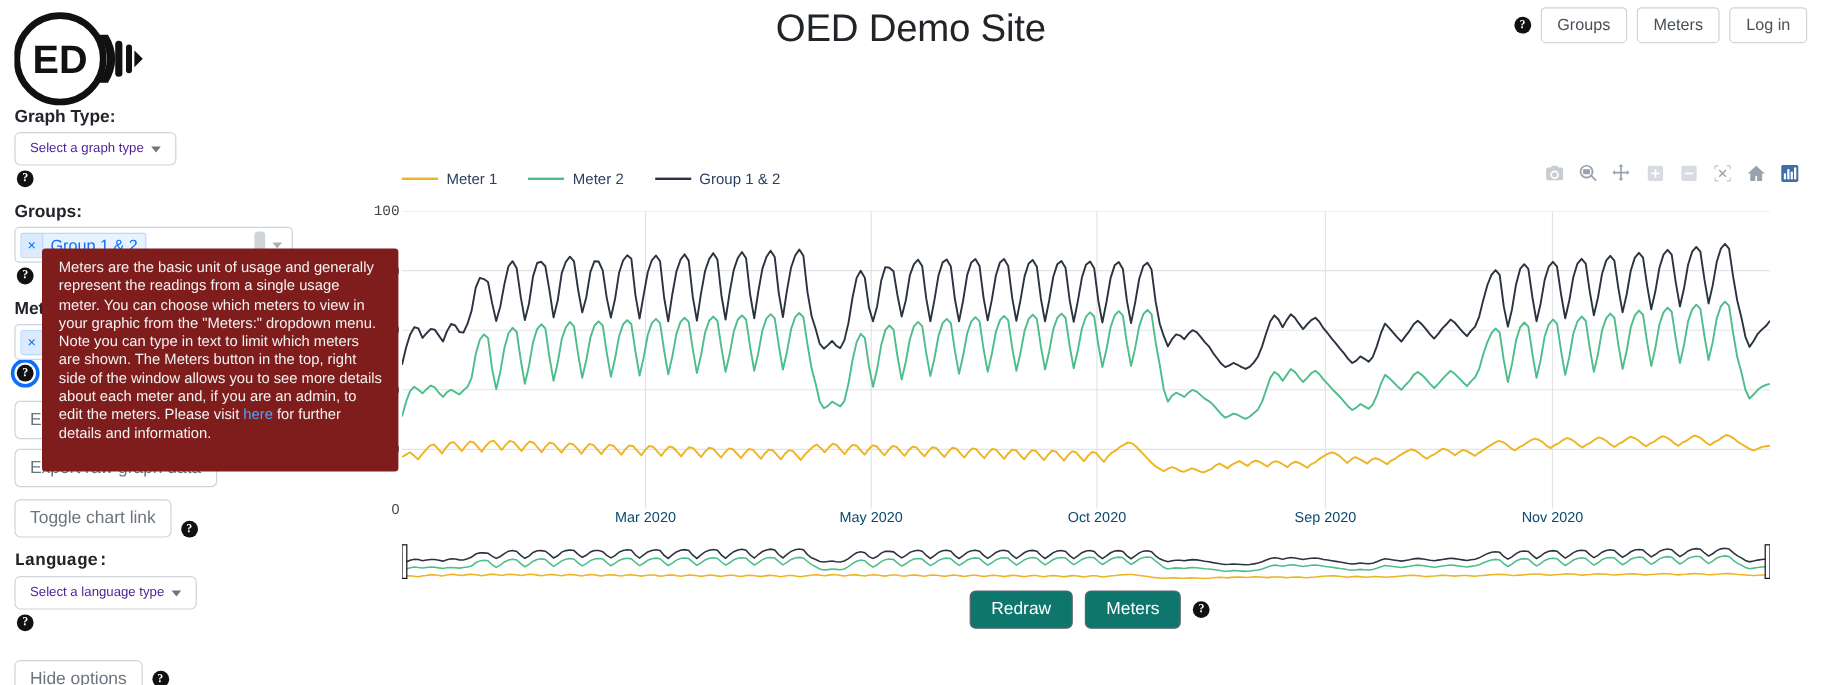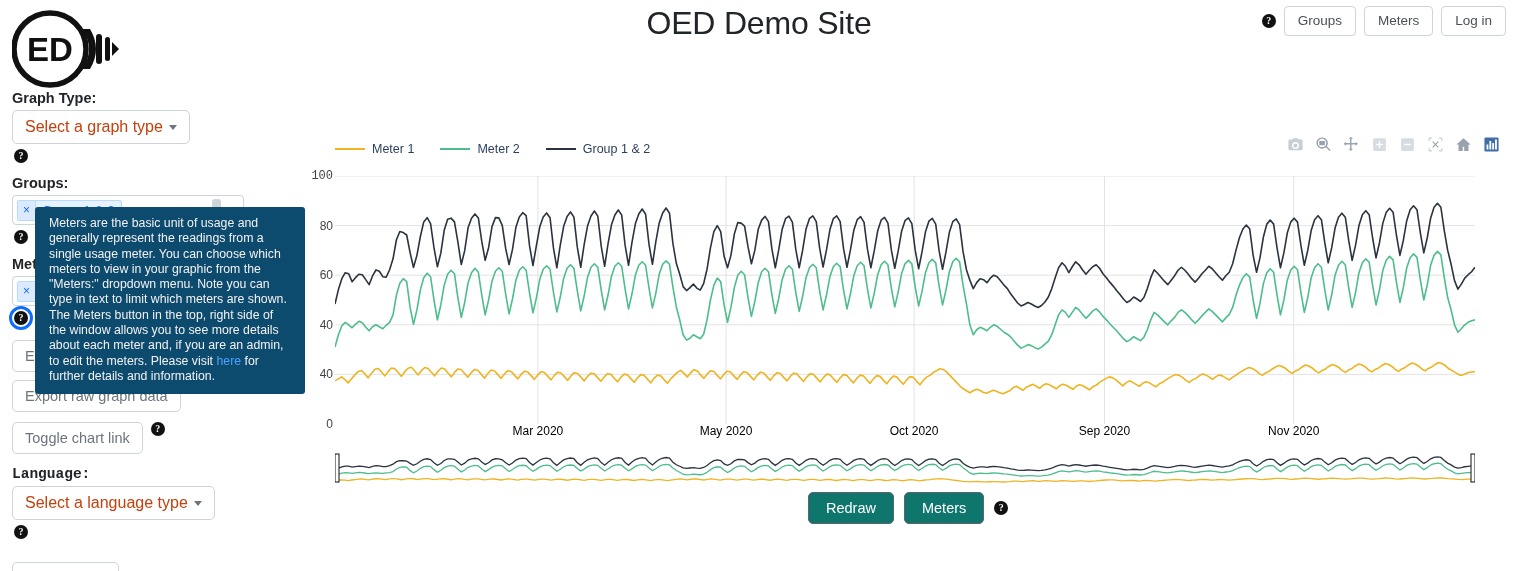--- a/index.html
+++ b/index.html
@@ -40,21 +40,21 @@
   }
   .help.focused {
     outline:3px solid #0d6efd; outline-offset:2px; background:#111;
   }
 
   
   #sidebar { position:absolute; left:12px; top:90px; width:292px; }
   .lbl { font-size:14.5px; font-weight:bold; color:#212529; margin:0 0 4px 0; }
   .dropdown-btn {
     display:inline-block; background:#fff; border:1px solid #ced4da;
-    border-radius:5px; padding:7px 12px; font-size:16px; color:#c2410c;
+    border-radius:5px; padding:7px 12px; font-size:11px; color:#4c1d95;
     font-family:inherit; cursor:pointer;
   }
   .caret { display:inline-block; margin-left:6px; border-left:4px solid transparent;
            border-right:4px solid transparent; border-top:5px solid #6c757d;
            vertical-align:middle; }
   .helprow { margin:2px 0 0 2px; height:18px; }
 
   .multiselect {
     position:relative; background:#fff; border:1px solid #ced4da; border-radius:4px;
     min-height:30px; display:flex; align-items:center; padding:3px 4px; width:232px;
@@ -74,41 +74,41 @@
   .ms-caret { border-left:4px solid transparent; border-right:4px solid transparent;
               border-top:5px solid #aab0b6; margin-right:6px; }
 
   .plainbtn {
     display:inline-block; background:#fff; border:1px solid #ced4da; border-radius:5px;
     padding:7px 12px; font-size:14.5px; color:#6c757d; font-family:inherit; cursor:pointer;
   }
 
   
   #tooltip {
-    position:absolute; left:35px; top:207px; width:270px;
-    background:#0c4a6e; color:#f2f2f2; border-radius:3px;
-    padding:9px 12px 10px 14px; font-size:12.3px; line-height:15.3px;
+    position:absolute; left:35px; top:207px; width:297px;
+    background:#7f1d1d; color:#f2f2f2; border-radius:3px;
+    padding:9px 12px 24px 14px; font-size:12.3px; line-height:15.3px;
     z-index:50;
   }
   #tooltip a { color:#4da3ff; text-decoration:none; }
 
   
   #chart { position:absolute; left:310px; top:128px; width:1200px; height:368px; }
   #legend { position:absolute; left:25px; top:14px; display:flex; gap:26px; align-items:center; }
   .lg { display:flex; align-items:center; gap:7px; font-size:12.5px; color:#2a3f5f; }
   .lg .sw { width:30px; height:0; border-top-width:2.2px; border-top-style:solid; }
   #modebar { position:absolute; right:10px; top:8px; display:flex; gap:11px; align-items:center; }
   #modebar svg { display:block; }
   .ylabel {
     position:absolute; left:-23px; top:155px; font-size:12px; color:#6b7280;
     transform:rotate(-90deg); transform-origin:center;
   }
   #plotarea { position:absolute; left:25px; top:48px; width:1140px; height:248px; }
   #xlabels { position:absolute; left:25px; top:296px; width:1140px; height:20px; }
-  #xlabels span { position:absolute; font-size:12px; color:#000000; transform:translateX(-50%); }
+  #xlabels span { position:absolute; font-size:12px; color:#0c4a6e; transform:translateX(-50%); }
   #ylabels { position:absolute; left:-15px; top:48px; width:38px; height:248px; }
   #ylabels span { position:absolute; right:0; font-size:12px; color:#444; transform:translateY(-50%); }
   #rangeslider { position:absolute; left:25px; top:322px; width:1140px; height:40px; }
 
   
   #chartbtns { position:absolute; left:808px; top:492px; display:flex; align-items:center; gap:10px; }
   .darkbtn {
     background:#0f766e; border:1px solid #5c636a; color:#fff; border-radius:5px;
     padding:7px 17px; font-size:14.5px; font-family:inherit; cursor:pointer;
   }
@@ -178,21 +178,21 @@
   <div class="helprow" style="height:24px;">
     <span class="help focused">?</span>
   </div>
 
   <div style="margin-top:8px;">
     <button class="plainbtn">Export graph data</button>
   </div>
   <div style="margin-top:8px;">
     <button class="plainbtn">Export raw graph data</button>
   </div>
-  <div style="margin-top:10px; display:flex; align-items:flex-start; gap:8px;">
+  <div style="margin-top:10px; display:flex; align-items:flex-end; gap:8px;">
     <button class="plainbtn">Toggle chart link</button>
     <span class="help">?</span>
   </div>
 
   <div class="lbl" style="margin-top:12px;font-family:Liberation Mono, monospace;">Language:</div>
   <button class="dropdown-btn">
     <span>Select a language type</span><span class="caret"></span>
   </button>
   <div class="helprow"><span class="help">?</span></div>
 

